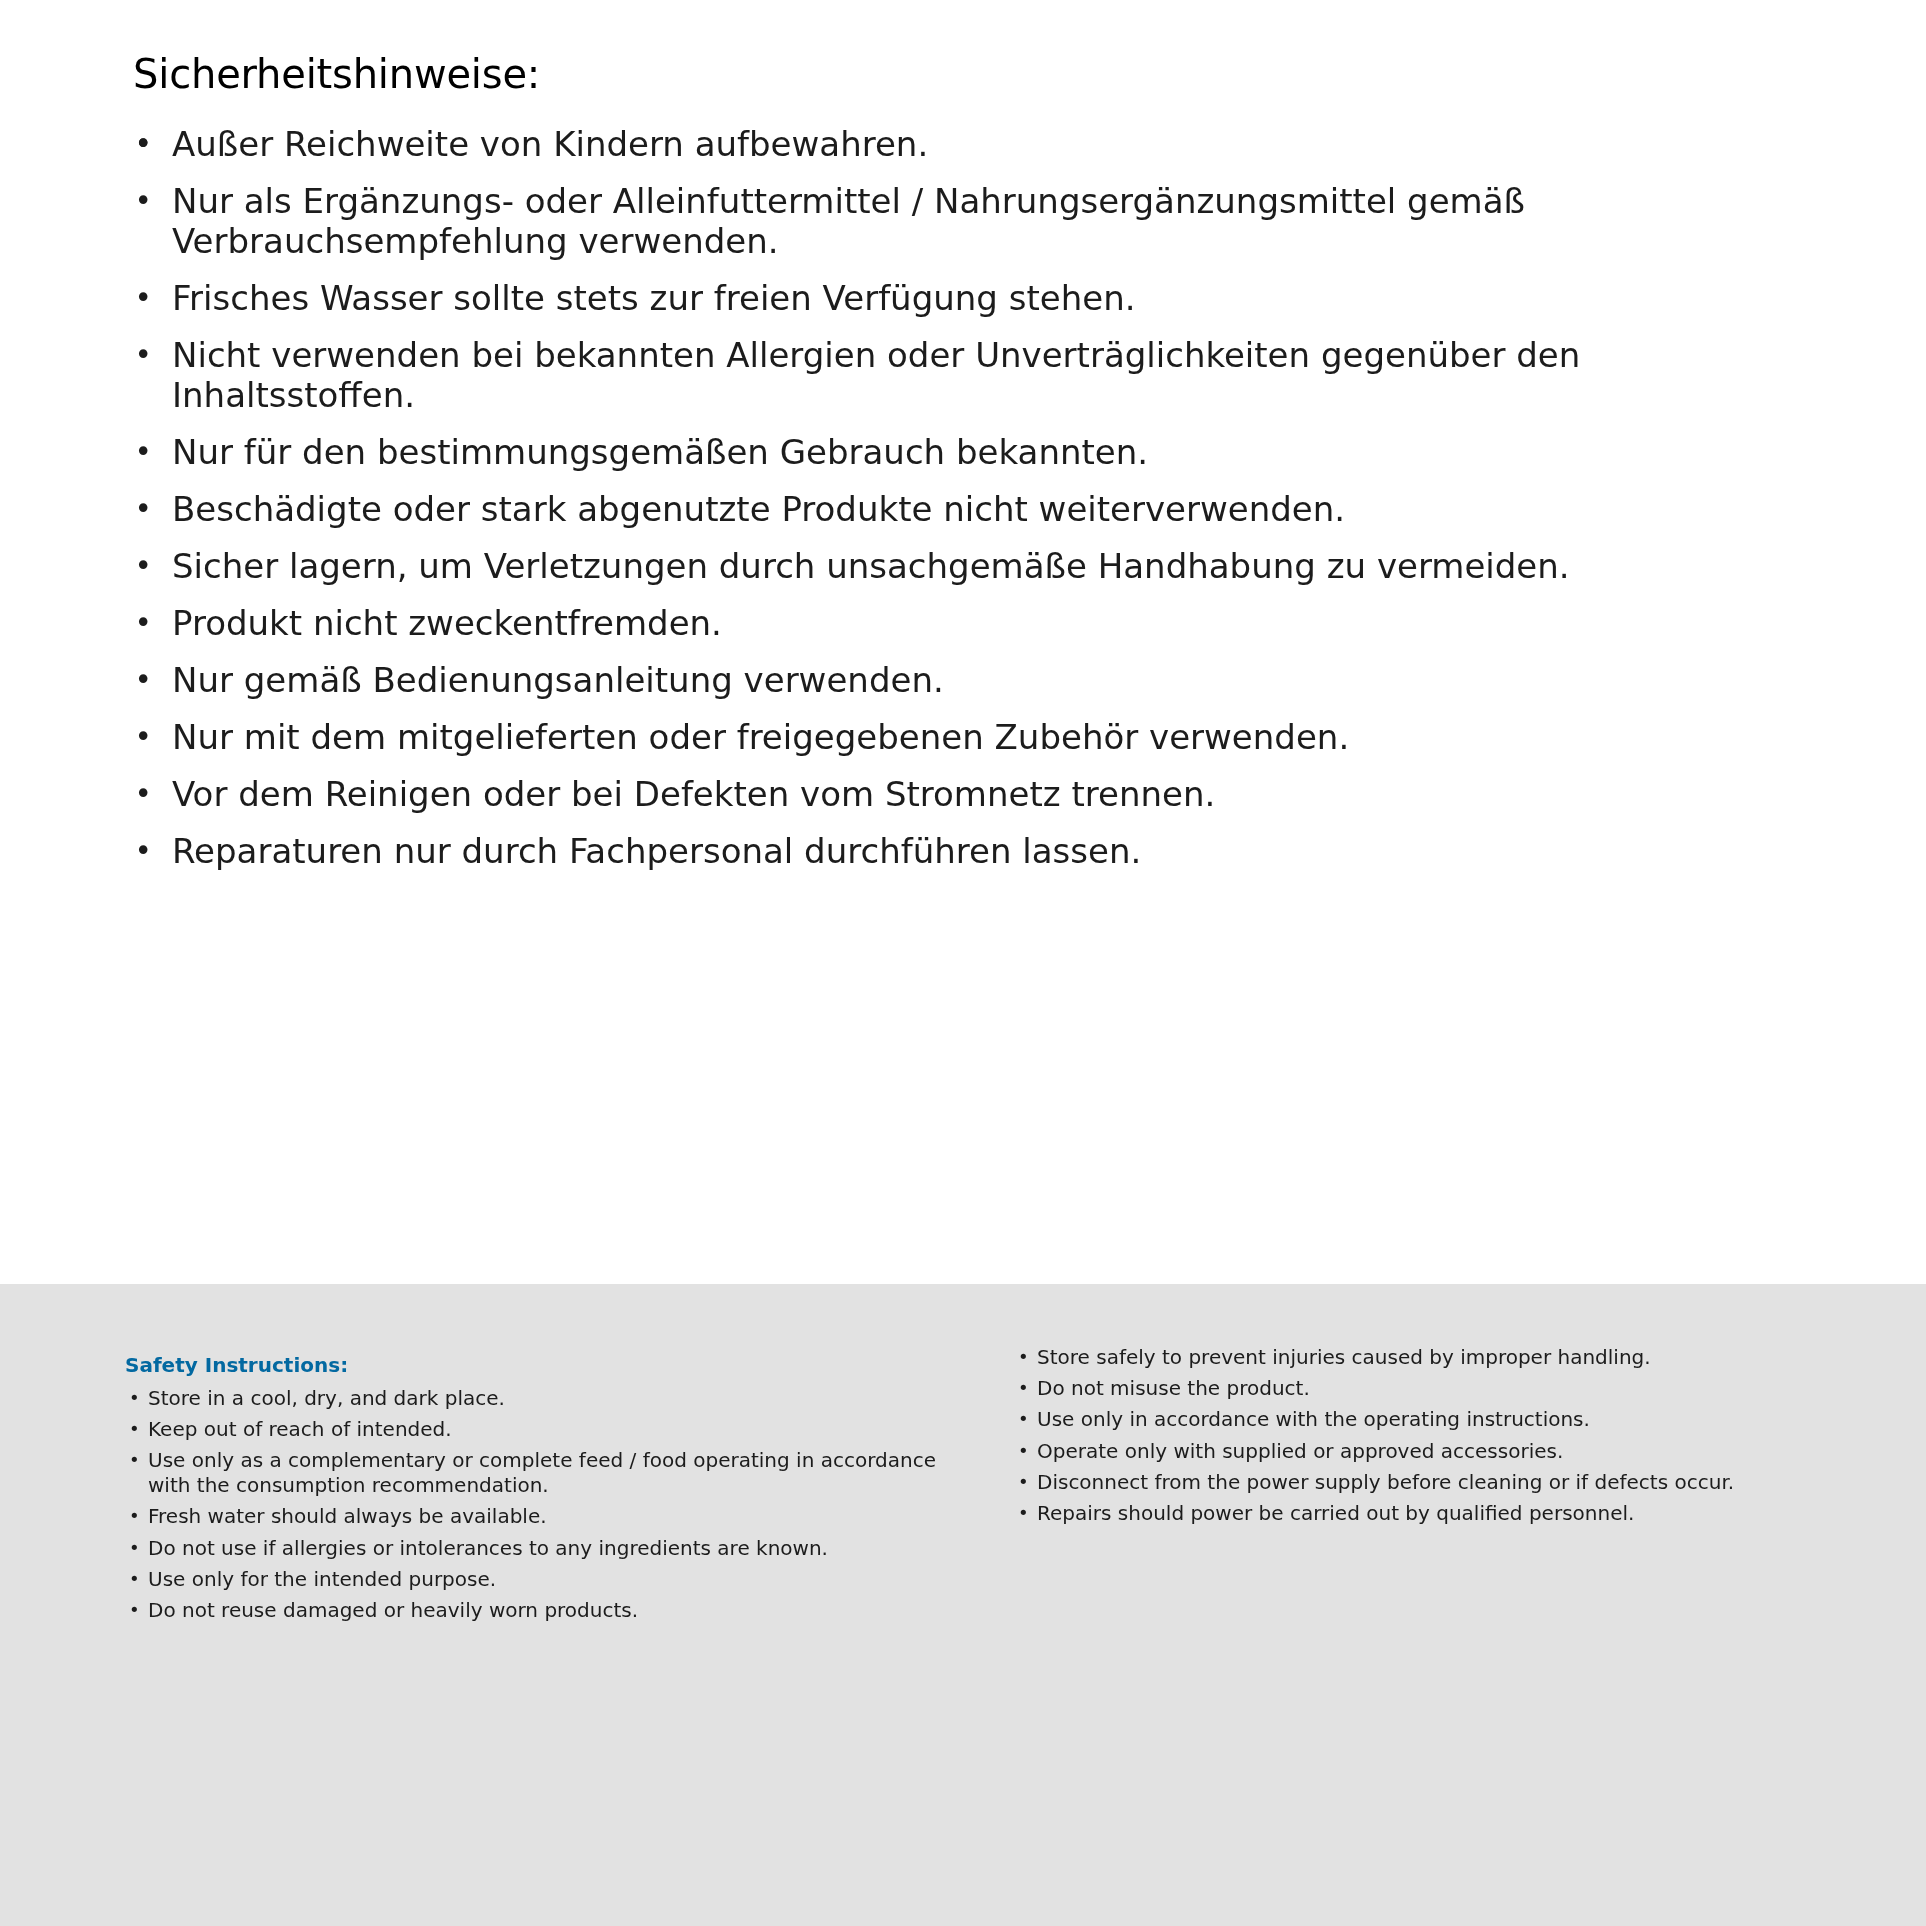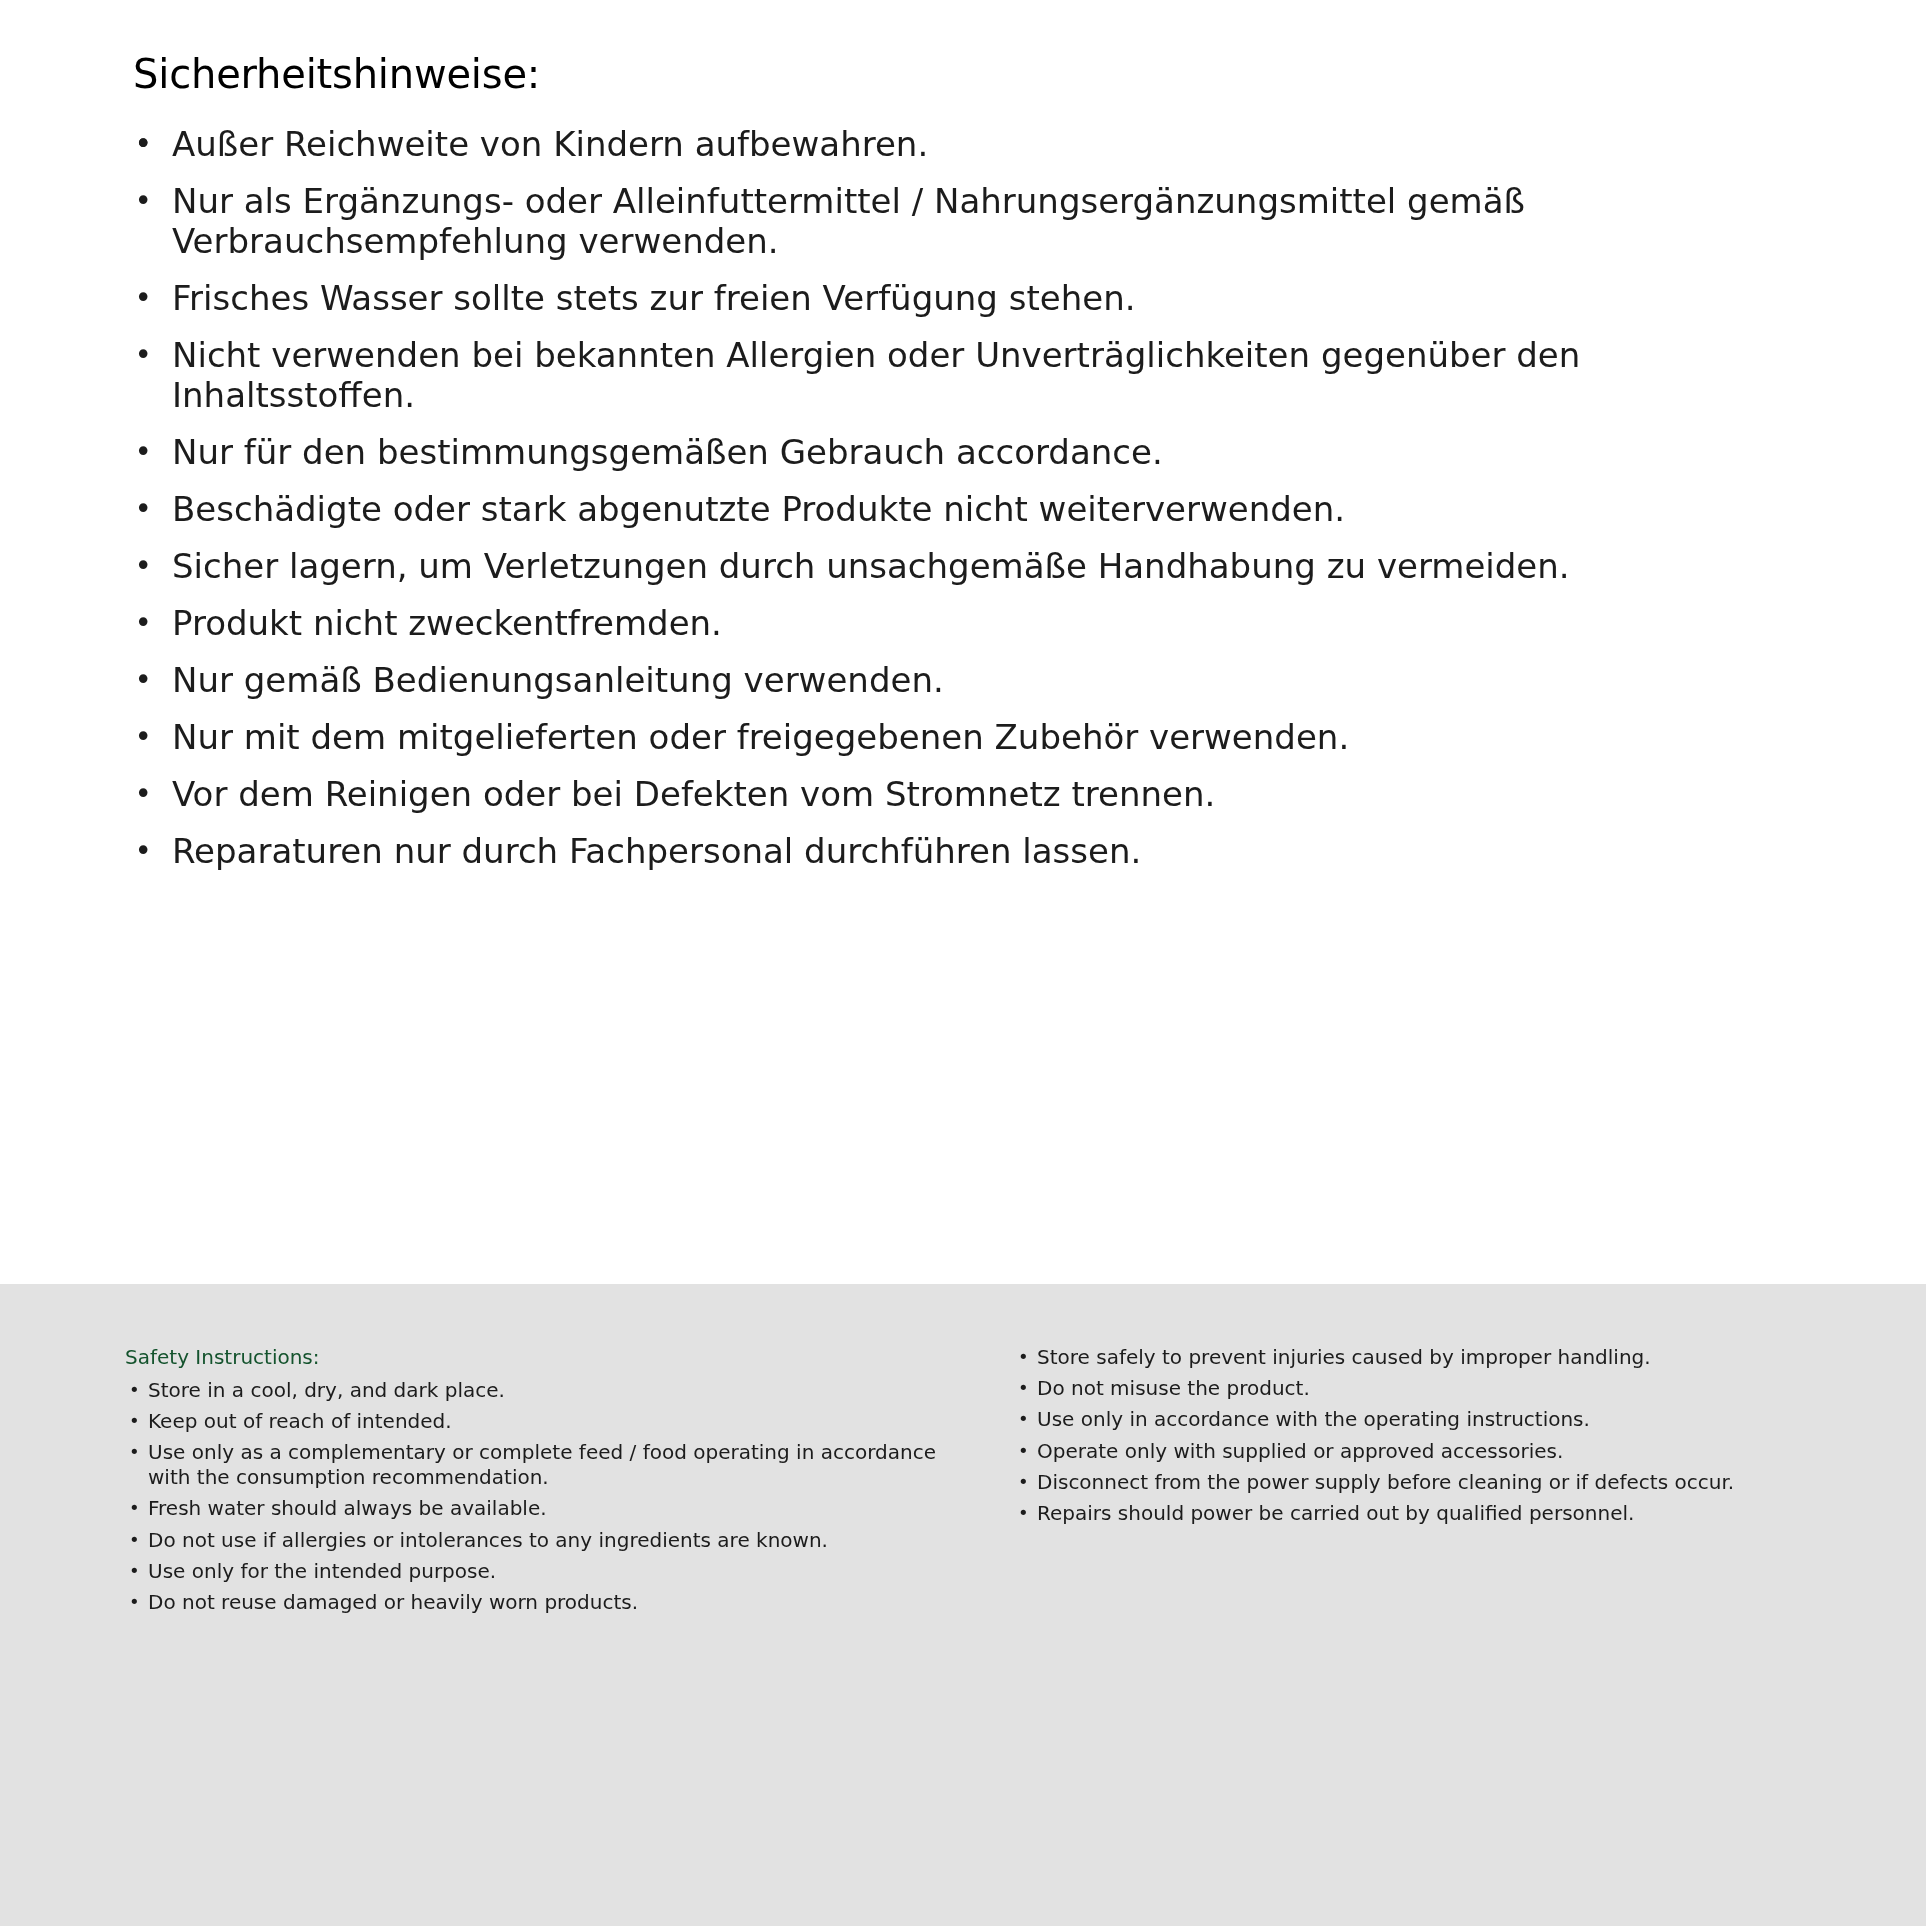--- a/index.html
+++ b/index.html
@@ -65,23 +65,23 @@
     display: flex;
     gap: 61px;
     align-items: flex-start;
   }
   .en-col {
     width: 828px;
     flex: 0 0 auto;
   }
   .en-heading {
     font-size: 20px;
-    font-weight: normal;
-    color: #14532d;
-    margin: 0 0 9px 0;
+    font-weight: bold;
+    color: #0369a1;
+    margin: 8px 0 9px 0;
   }
   .en-list {
     list-style: none;
     margin: 0;
     padding: 0;
   }
   .en-list li {
     position: relative;
     font-size: 20px;
     line-height: 1.24;
@@ -107,21 +107,21 @@
 <body>
 
 <section class="de-section">
   <h1 class="de-heading">Sicherheitshinweise:</h1>
   <ul class="de-list">
     <li><span class="bullet">•</span></li>
     <li><span class="bullet">•</span><span>Außer Reichweite von Kindern aufbewahren.</span></li>
     <li><span class="bullet">•</span><span>Nur als Ergänzungs- oder Alleinfuttermittel / Nahrungsergänzungsmittel gemäß Verbrauchsempfehlung verwenden.</span></li>
     <li><span class="bullet">•</span><span>Frisches Wasser sollte stets zur freien Verfügung stehen.</span></li>
     <li><span class="bullet">•</span><span>Nicht verwenden bei bekannten Allergien oder Unverträglichkeiten gegenüber den Inhaltsstoffen.</span></li>
-    <li><span class="bullet">•</span><span>Nur für den bestimmungsgemäßen Gebrauch accordance.</span></li>
+    <li><span class="bullet">•</span><span>Nur für den bestimmungsgemäßen Gebrauch bekannten.</span></li>
     <li><span class="bullet">•</span><span>Beschädigte oder stark abgenutzte Produkte nicht weiterverwenden.</span></li>
     <li><span class="bullet">•</span><span>Sicher lagern, um Verletzungen durch unsachgemäße Handhabung zu vermeiden.</span></li>
     <li><span class="bullet">•</span><span>Produkt nicht zweckentfremden.</span></li>
     <li><span class="bullet">•</span><span>Nur gemäß Bedienungsanleitung verwenden.</span></li>
     <li><span class="bullet">•</span><span>Nur mit dem mitgelieferten oder freigegebenen Zubehör verwenden.</span></li>
     <li><span class="bullet">•</span><span>Vor dem Reinigen oder bei Defekten vom Stromnetz trennen.</span></li>
     <li><span class="bullet">•</span><span>Reparaturen nur durch Fachpersonal durchführen lassen.</span></li>
   </ul>
 </section>
 

